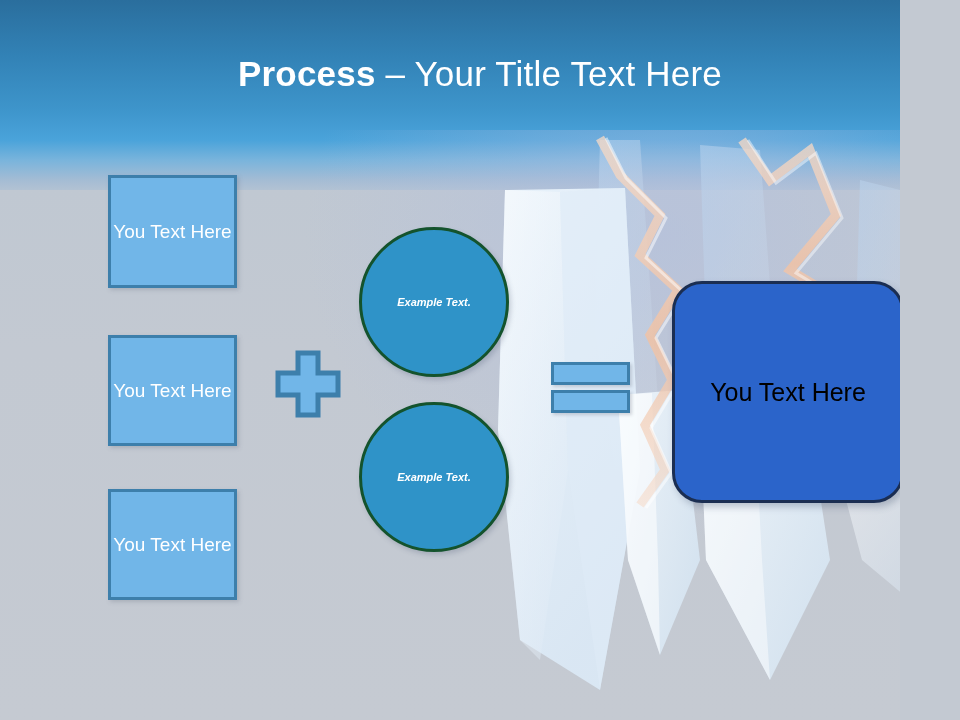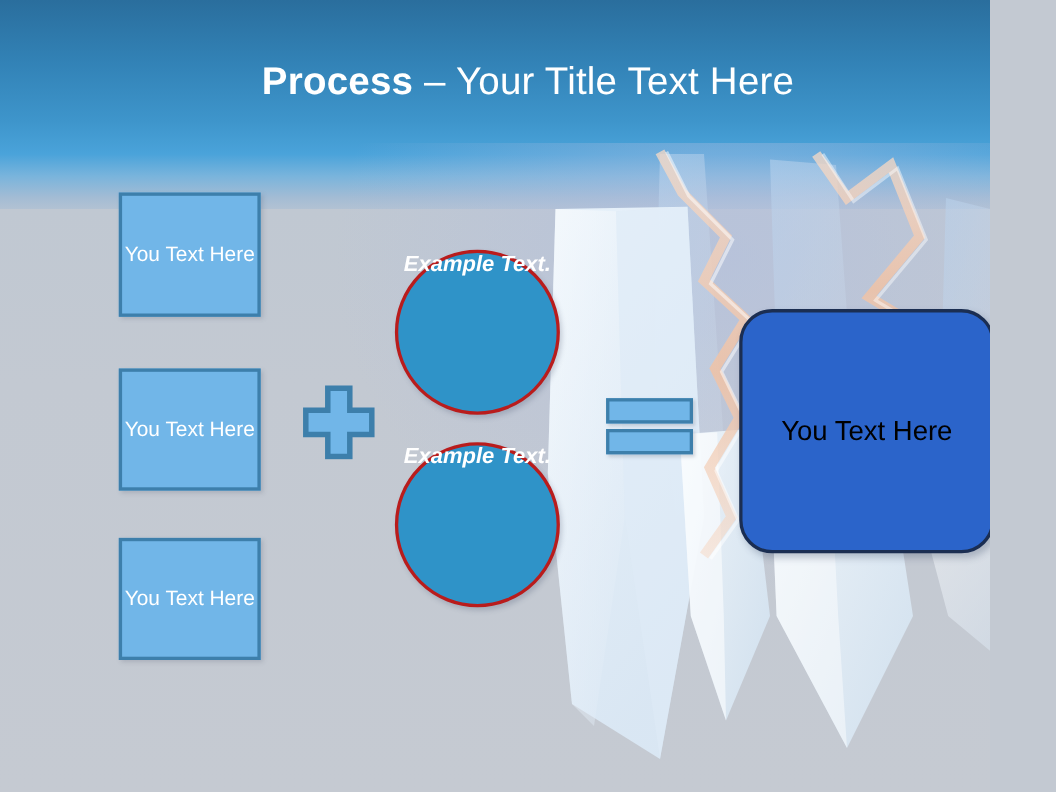--- a/index.html
+++ b/index.html
@@ -57,24 +57,24 @@
   #inbox0{left:108px;top:175px;height:113px;}
   #inbox1{left:108px;top:335px;height:111px;}
   #inbox2{left:108px;top:489px;height:111px;}
 
   
   .plus{position:absolute;left:275px;top:350px;width:66px;height:68px;}
 
   
   .circ{
     position:absolute;width:150px;height:150px;border-radius:50%;
-    background:#2f93c8;border:3px solid #b91c1c;
+    background:#2f93c8;border:3px solid #14532d;
     box-sizing:border-box;
-    display:flex;align-items:flex-start;justify-content:center;
-    color:#ffffff;font-size:20px;line-height:21px;
+    display:flex;align-items:center;justify-content:center;
+    color:#ffffff;font-size:11px;line-height:21px;
     font-weight:bold;font-style:italic;text-align:center;
     box-shadow:2px 3px 5px rgba(70,85,110,.25);
   }
   #circ0{left:359px;top:227px;}
   #circ1{left:359px;top:402px;}
 
   
   .eqbar{
     position:absolute;left:551px;width:79px;height:23px;
     background:#71b6e8;border:3px solid #3d7fab;box-sizing:border-box;

